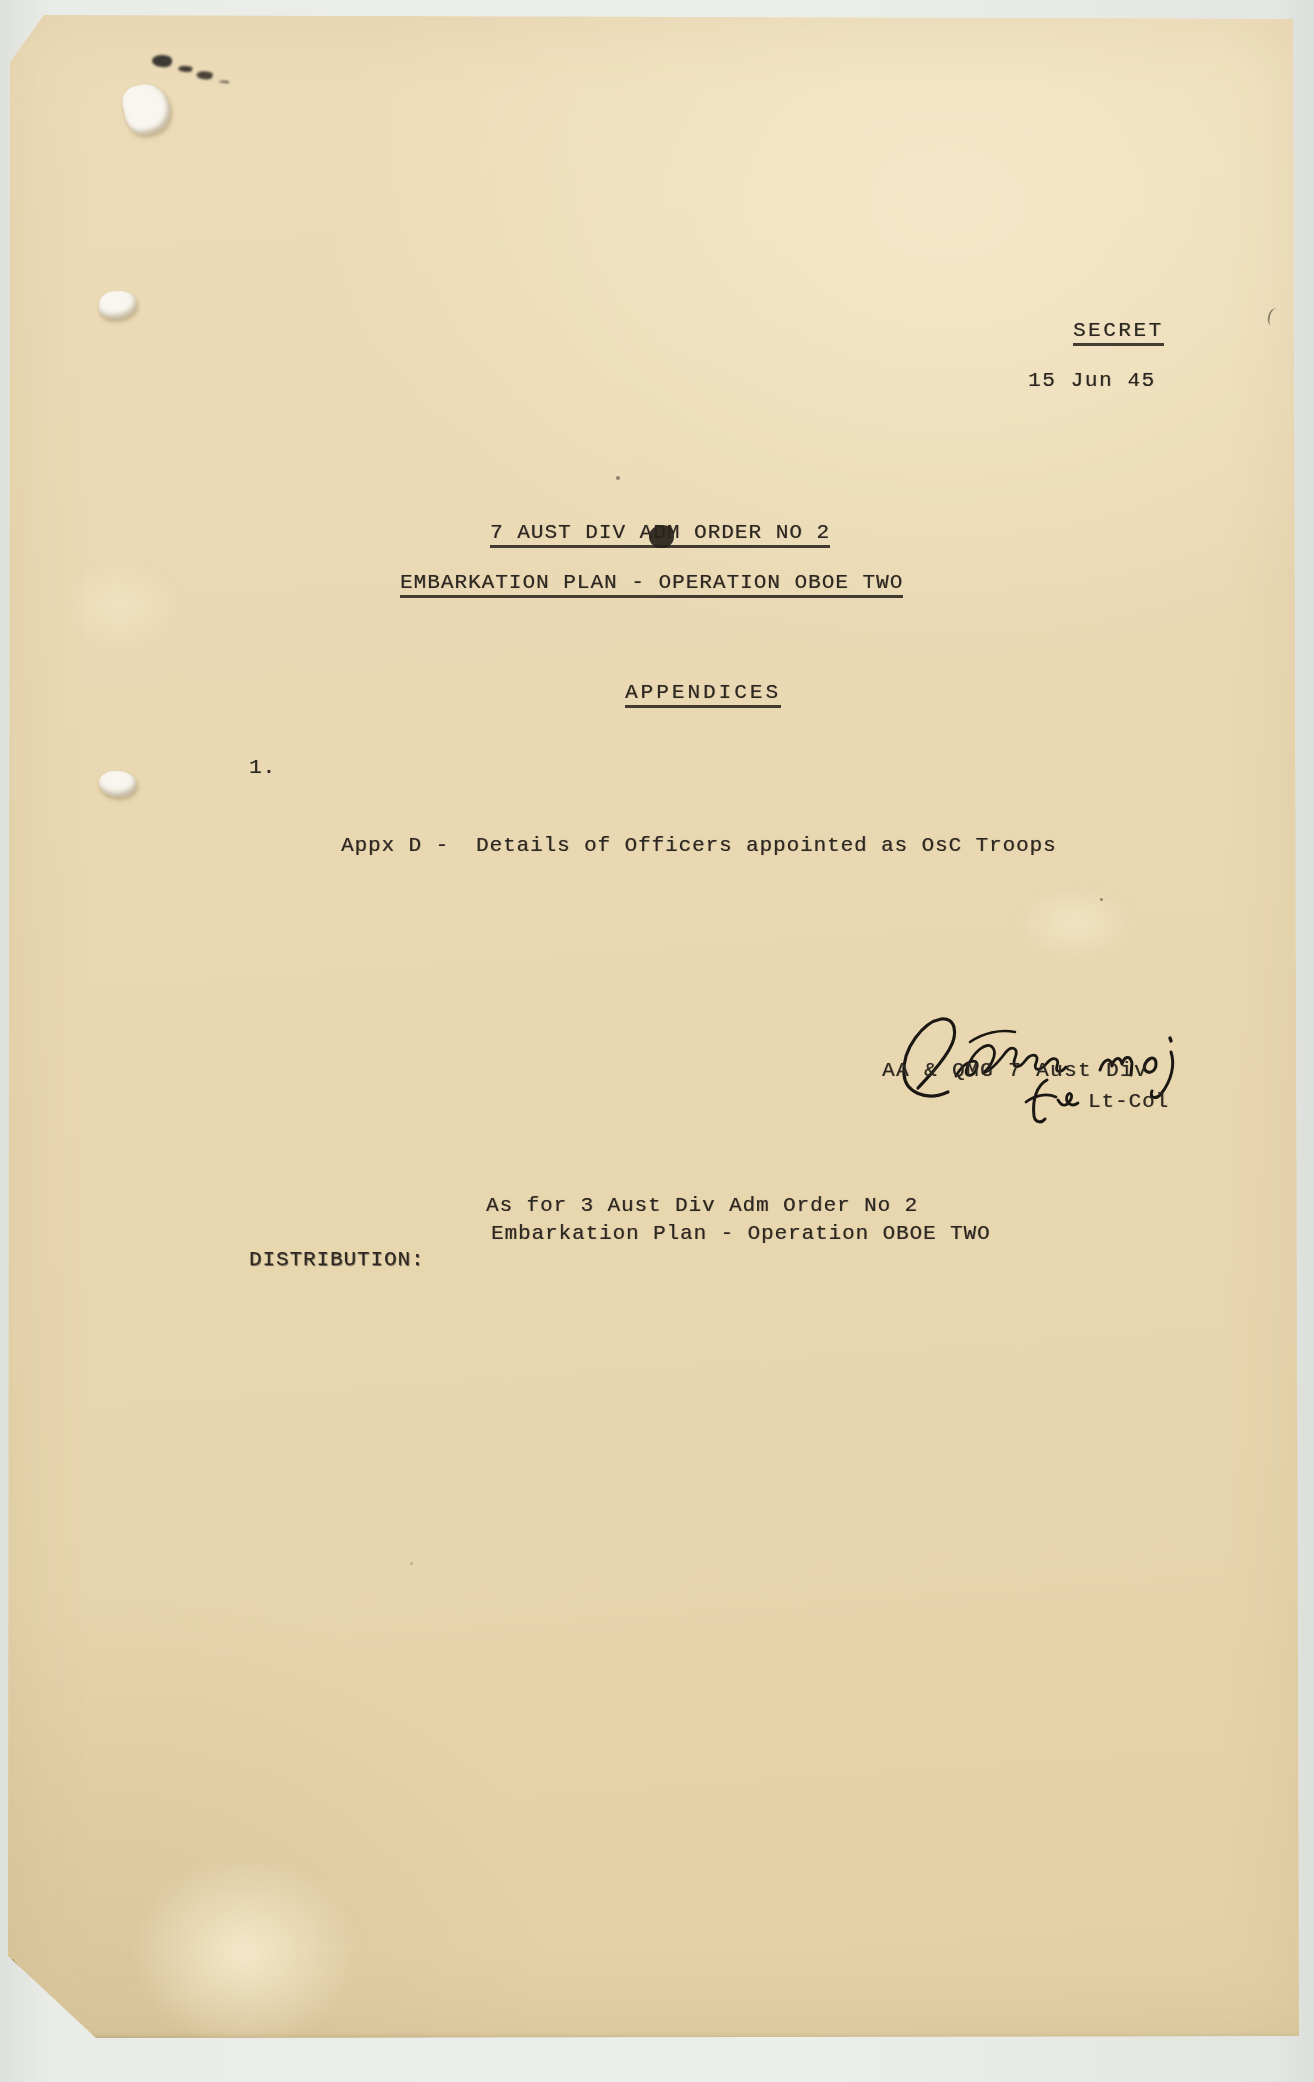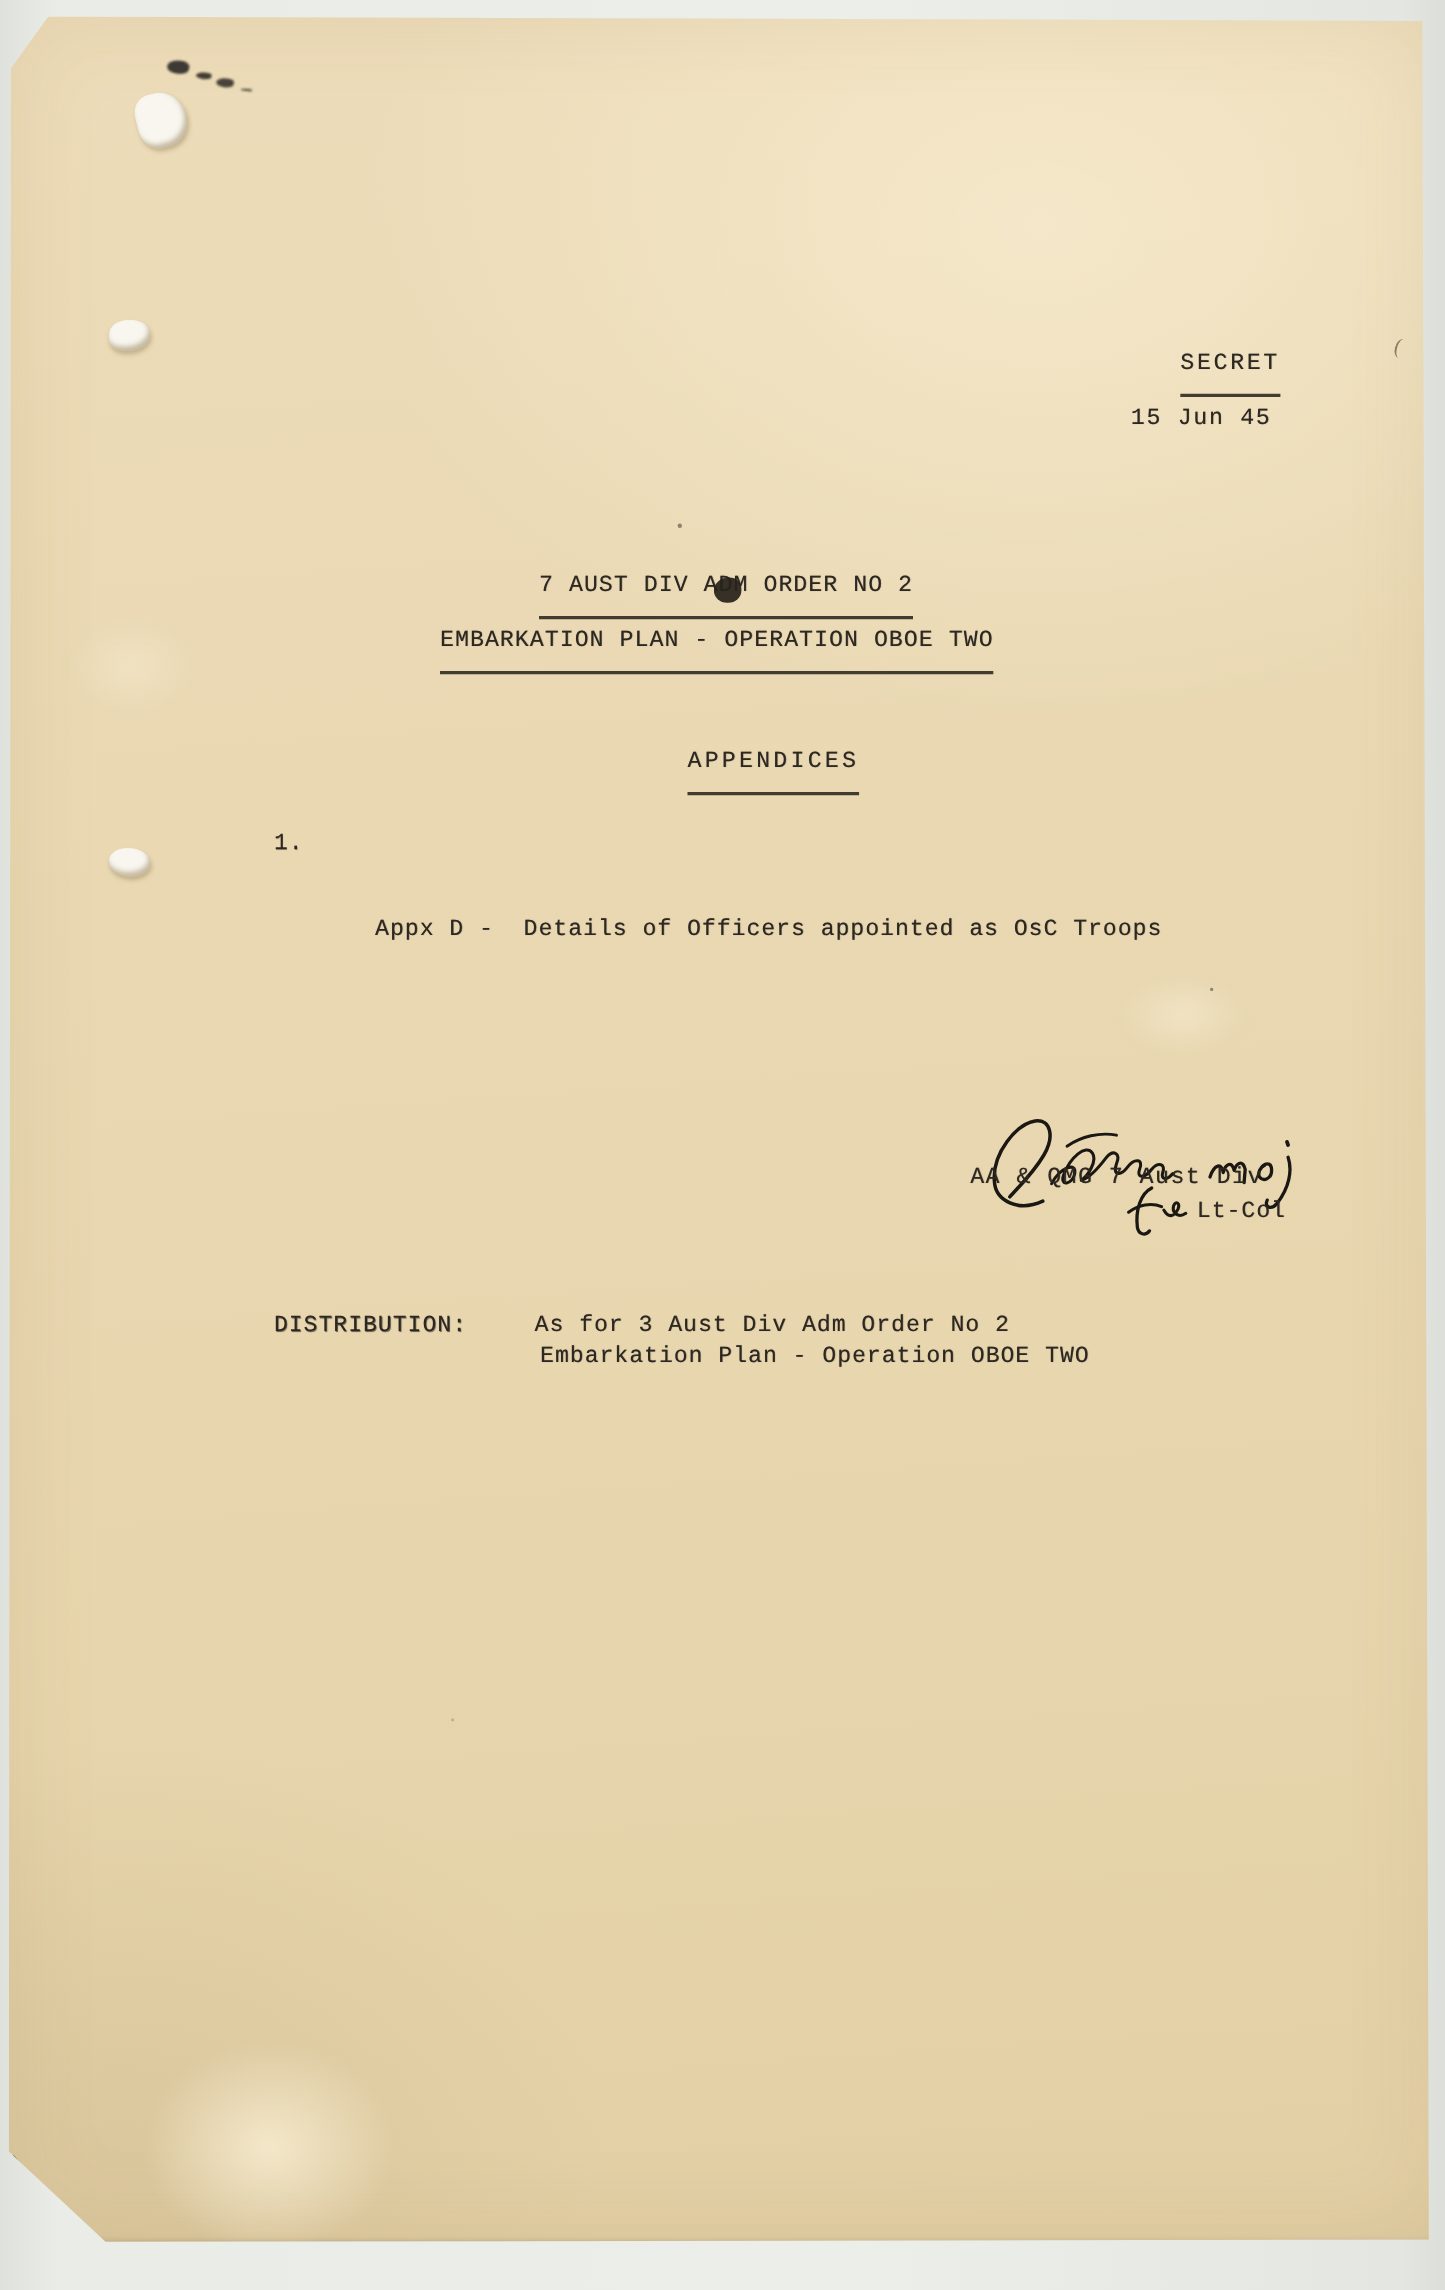--- a/index.html
+++ b/index.html
@@ -28,21 +28,21 @@
   .paper *{position:absolute;}
   
   .ink{
     color:#2c2721;
     text-shadow:0.4px 0.4px 0.7px rgba(44,39,33,.55);
     white-space:pre;
     line-height:1;
     font-size:21px;
     letter-spacing:0.9px;
   }
-  .ul{border-bottom:3px solid rgba(42,36,28,.88);padding-bottom:17px;}
+  .ul{border-bottom:3px solid rgba(42,36,28,.88);padding-bottom:2px;}
   
   .hole{
     background:#f8f6ef;
     box-shadow:inset -2px -4px 5px rgba(146,124,82,.5), 1px 3px 4px rgba(120,100,58,.35);
   }
   .smudge{
     left:152px;top:55px;width:20px;height:12px;background:#2e2c29;
     border-radius:60% 40% 50% 50%;
     box-shadow:24px 5px 0 -3px #343028,44px 9px 0 -2px #3b362e,64px 13px 0 -5px #4a443a,82px 15px 0 -6px #554e42;
     filter:blur(1.2px);transform:rotate(7deg);opacity:.92;
@@ -130,20 +130,20 @@
 
     <svg style="left:1020px;top:1076px;" width="62" height="52" viewBox="0 0 62 52">
       <path class="sig-stroke" stroke-width="3" d="M 27,4 C 17,9 12,24 14,40 C 15,46 21,48 25,43"></path>
       <path class="sig-stroke" stroke-width="2.8" d="M 6,26 C 15,19 27,17 36,21"></path>
       <path class="sig-stroke" stroke-width="2.8" d="M 38,24 C 42,31 47,31 51,23 C 53,18 49,15 47,20 C 45,26 51,32 58,27"></path>
     </svg>
 
     <div class="ink" style="left:1088px;top:1091px;">Lt-Col</div>
     <div class="ink" style="left:882px;top:1060px;letter-spacing:1.4px;">AA &amp; QMG 7 Aust Div</div>
 
-    <div class="ink" style="left:249px;top:1195px;text-shadow:0.7px 0.5px 0.8px rgba(44,39,33,.7);">DISTRIBUTION:</div>
+    <div class="ink" style="left:249px;top:1249px;text-shadow:0.7px 0.5px 0.8px rgba(44,39,33,.7);">DISTRIBUTION:</div>
     <div class="ink" style="left:486px;top:1195px;">As for 3 Aust Div Adm Order No 2</div>
     <div class="ink" style="left:491px;top:1223px;">Embarkation Plan - Operation OBOE TWO</div>
 
   </div>
 
 
 </div>
 
 </body></html>

